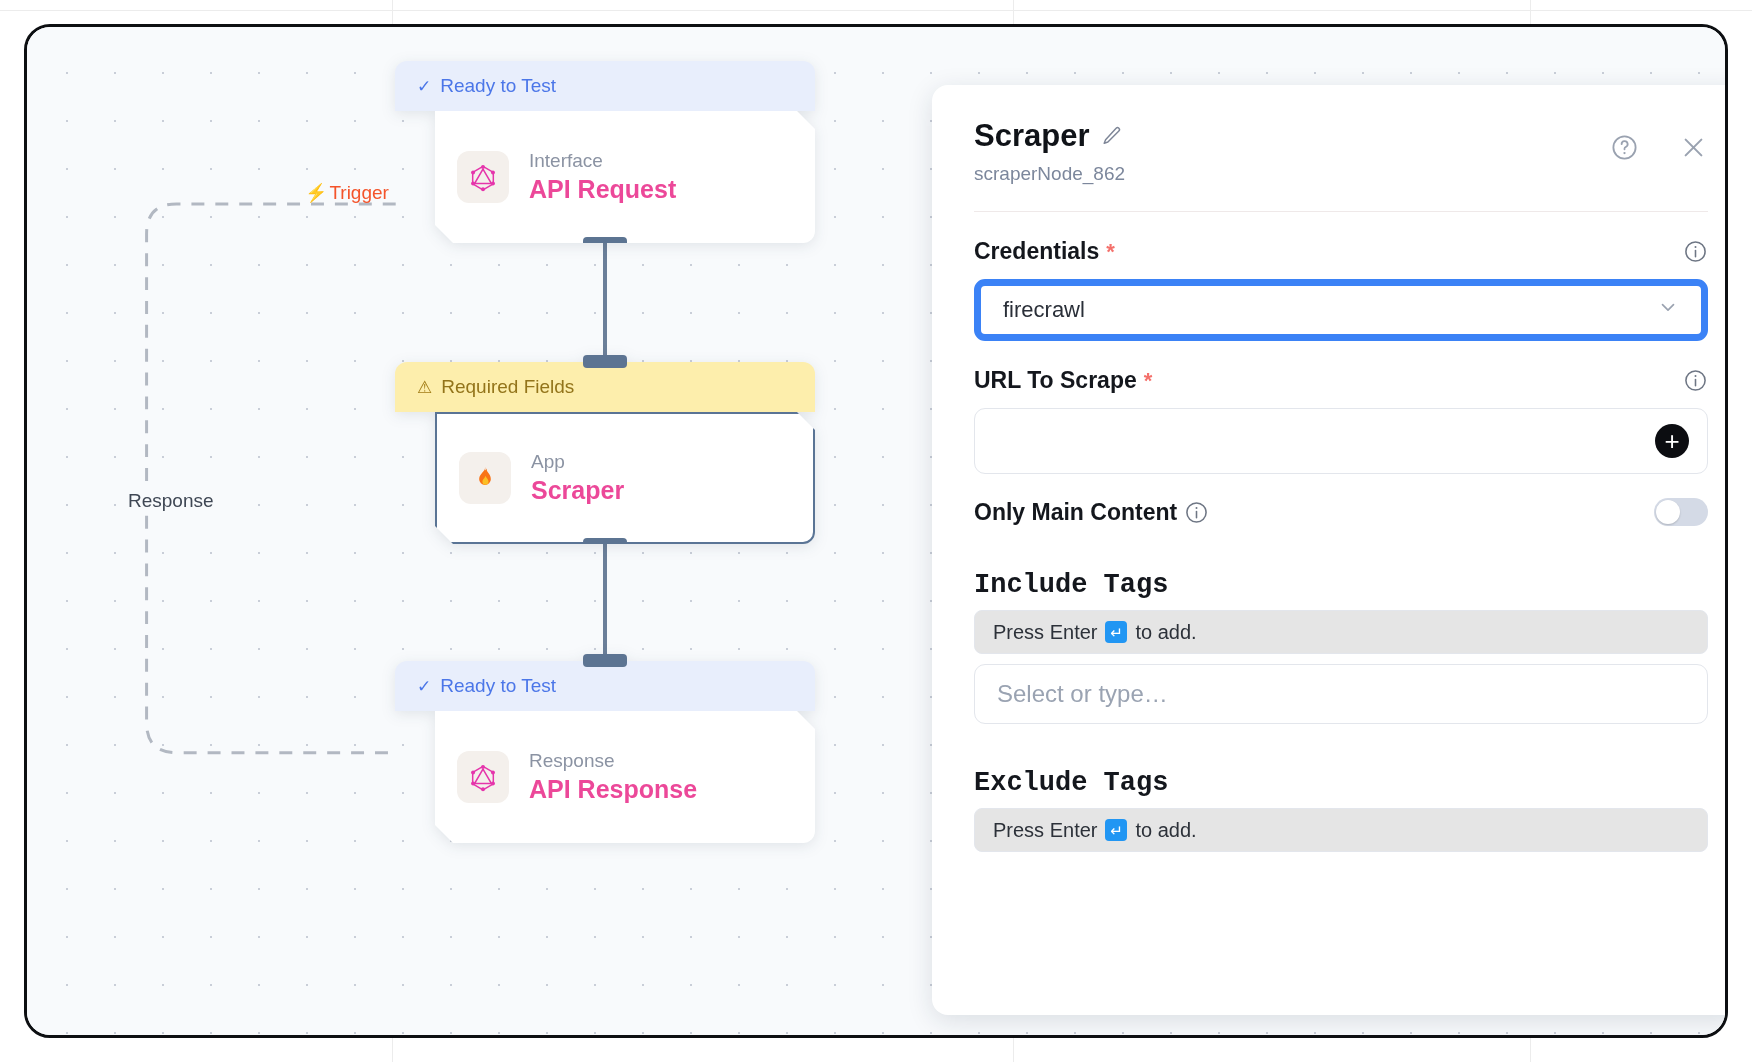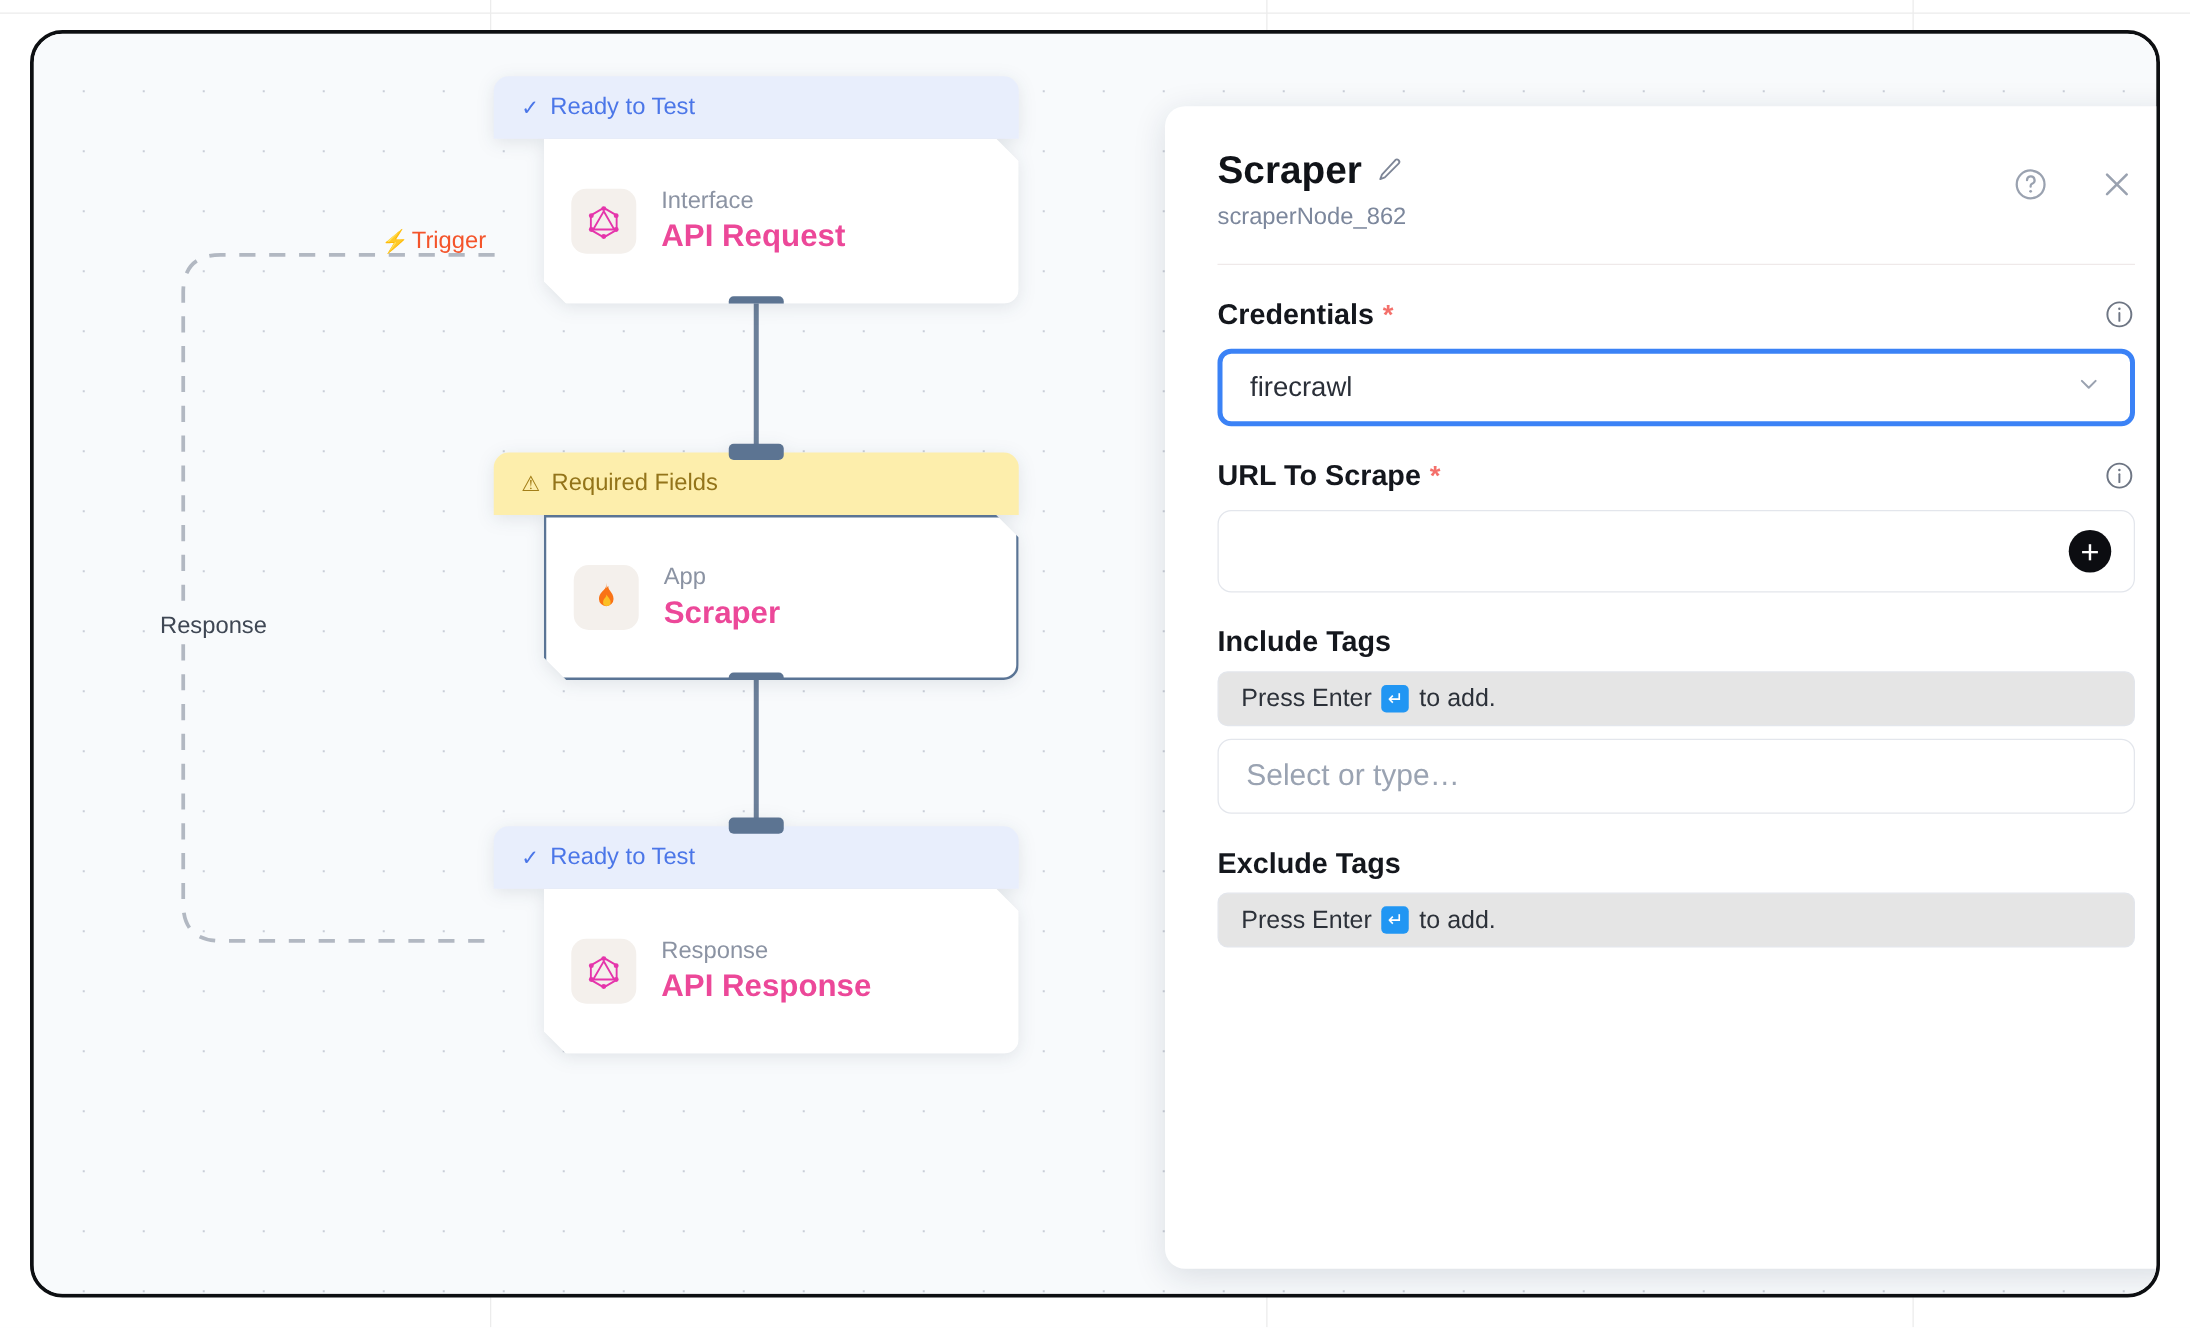--- a/index.html
+++ b/index.html
@@ -182,21 +182,21 @@
     align-items: center;
     gap: 7px;
     text-align: right;
   }
   .req { color: #f4706b; font-size: 22px; line-height: 1; }
   .info-icon { color: #6e7684; display: inline-flex; }
 
   .select-box {
     margin-top: 14px;
     height: 62px;
-    border: 4px solid #3b82f6;
+    border: 7px solid #3b82f6;
     border-radius: 11px;
     display: flex;
     align-items: center;
     padding: 0 22px;
     font-size: 22px;
     color: #2a2f38;
     background: #fff;
     box-sizing: border-box;
     justify-content: space-between;
   }
@@ -244,24 +244,25 @@
   .switch .knob {
     position: absolute;
     width: 24px; height: 24px;
     border-radius: 50%;
     background: #ffffff;
     top: 2px; left: 2px;
     box-shadow: 0 1px 2px rgba(0,0,0,0.18);
   }
 
   .section-label {
-    margin-top: 26px;
-    font-size: 23px;
+    margin-top: 44px;
+    font-size: 27px;
     font-weight: 700;
     color: #14171d;
+    font-family: Liberation Mono, monospace;
   }
   .hint-box {
     margin-top: 10px;
     height: 44px;
     border: 1px solid #e3e6ec;
     border-radius: 8px;
     background: #e5e5e5;
     display: flex;
     align-items: center;
     gap: 8px;
@@ -478,20 +479,35 @@
                   <path d="M12 11v6" stroke-linecap="round"></path>
                   <circle cx="12" cy="7.6" r="0.95" fill="#6e7684" stroke="none"></circle>
                 </svg>
               </span>
             </div>
             <div class="url-box">
               <span class="plus-btn">+</span>
             </div>
           </div>
 
+          <div class="toggle-row">
+            <span class="field-label">
+              <span>Only Main Content</span>
+              <span class="info-icon">
+                <svg width="25" height="25" viewBox="0 0 24 24" fill="none" stroke="#6e7684" stroke-width="1.5">
+                  <circle cx="12" cy="12" r="9.2"></circle>
+                  <path d="M12 11v6" stroke-linecap="round"></path>
+                  <circle cx="12" cy="7.6" r="0.95" fill="#6e7684" stroke="none"></circle>
+                </svg>
+              </span>
+            </span>
+            <span class="switch">
+              <span class="knob"></span>
+            </span>
+          </div>
 
 
           <div class="section-label">Include Tags</div>
           <div class="hint-box">
             <span>Press Enter</span>
             <span class="enter-key">↵</span>
             <span>to add.</span>
           </div>
           <div class="tag-input">
             <span>Select or type…</span>

